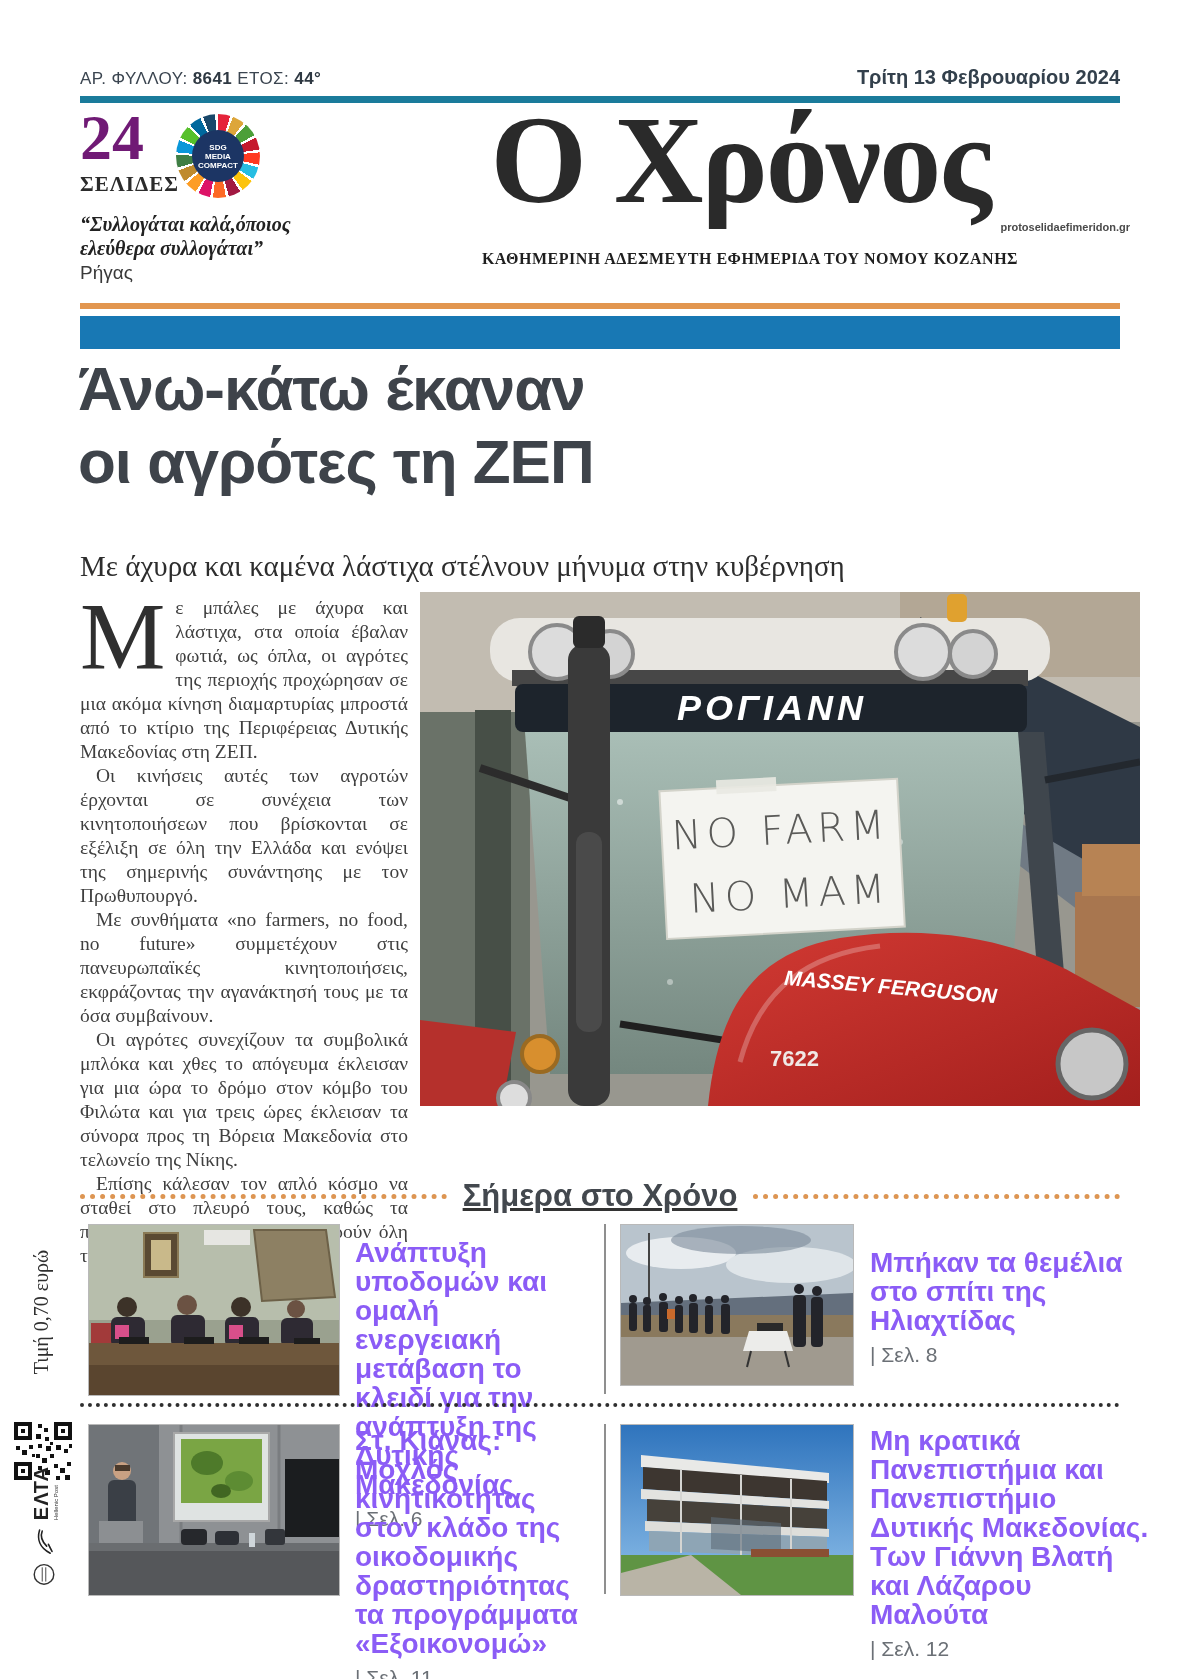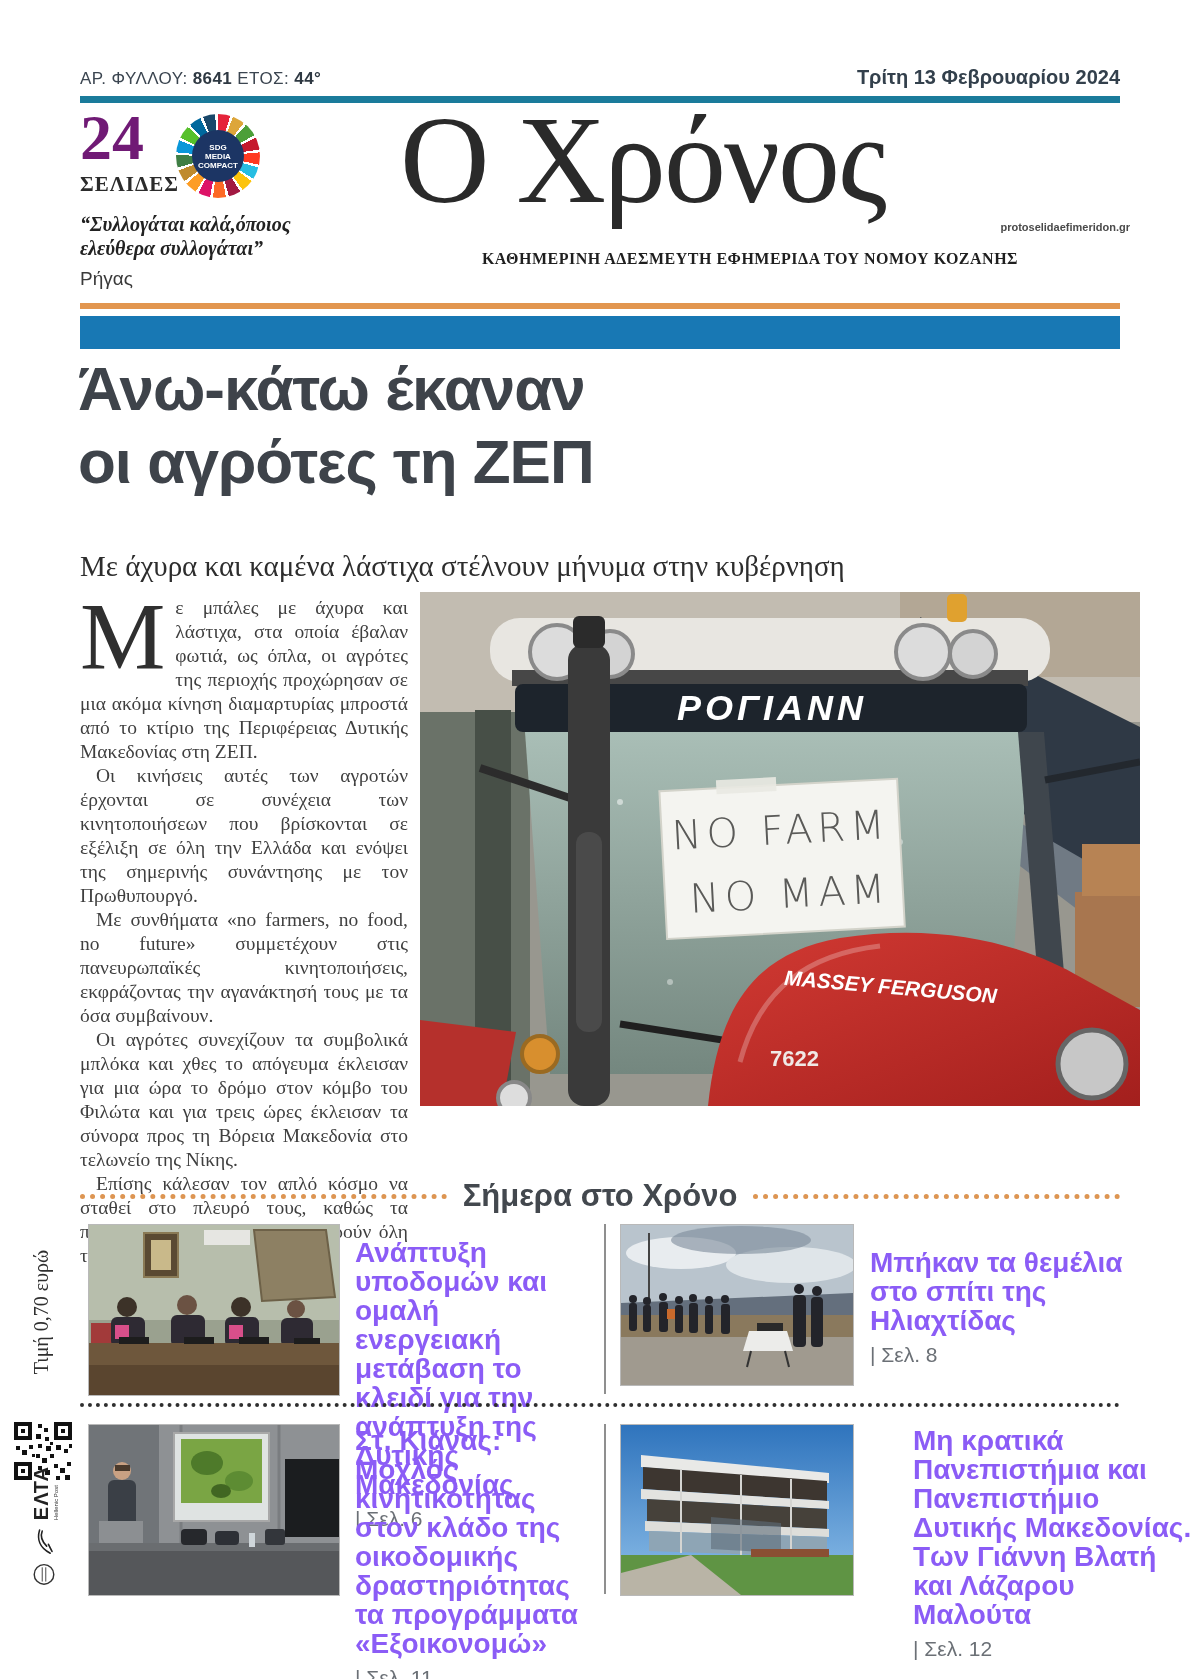--- a/index.html
+++ b/index.html
@@ -26,23 +26,23 @@
         #fcc30b 127deg 144deg,#fff 144deg 148deg,#a21942 148deg 165deg,#fff 165deg 169deg,
         #fd6925 169deg 187deg,#fff 187deg 191deg,#dd1367 191deg 208deg,#fff 208deg 212deg,
         #fd9d24 212deg 229deg,#fff 229deg 233deg,#bf8b2e 233deg 250deg,#fff 250deg 254deg,
         #3f7e44 254deg 271deg,#fff 271deg 275deg,#0a97d9 275deg 292deg,#fff 292deg 296deg,
         #56c02b 296deg 314deg,#fff 314deg 318deg,#00689d 318deg 335deg,#fff 335deg 339deg,
         #19486a 339deg 356deg,#fff 356deg 360deg);}
   .sdg-inner{position:absolute;left:50%;top:50%;width:52px;height:52px;transform:translate(-50%,-50%);
        border-radius:50%;background:#1c3564;display:flex;flex-direction:column;align-items:center;justify-content:center;
        color:#fff;font-family:"Liberation Sans",sans-serif;font-size:8px;font-weight:700;line-height:9px;text-align:center;}
   .quote{top:212px;left:80px;width:290px;font-size:20px;font-weight:700;font-style:italic;color:#222;line-height:24px;}
-  .quote-author{top:268px;left:80px;font-size:19px;color:#3a3a3a;font-family:"Liberation Sans",sans-serif;}
-
-  .mast-title{top:96px;left:400px;width:680px;text-align:left;font-size:124px;font-weight:400;color:#2a2a2a;
+  .quote-author{top:262px;left:80px;font-size:19px;color:#3a3a3a;font-family:"Liberation Sans",sans-serif;}
+
+  .mast-title{top:96px;left:400px;width:680px;text-align:center;font-size:124px;font-weight:700;color:#2a2a2a;
               letter-spacing:-2px;line-height:130px;}
   .watermark{top:221px;left:930px;width:200px;text-align:right;font-family:"Liberation Sans",sans-serif;
              font-size:11px;font-weight:700;color:#4a4a4a;}
   .mast-sub{top:250px;left:400px;width:700px;text-align:center;font-size:16px;font-weight:700;color:#1f1f1f;letter-spacing:.5px;}
 
   .rule-orange{top:303px;left:80px;width:1040px;height:6px;background:#e2964f;}
   .band-blue{top:316px;left:80px;width:1040px;height:33px;background:#1878b4;}
 
   
   .headline{top:352px;left:78px;width:760px;font-family:"Liberation Sans",sans-serif;font-weight:700;
@@ -52,21 +52,21 @@
   
   .article{top:596px;left:80px;width:328px;font-size:19.5px;line-height:24px;color:#3f3f3f;text-align:justify;}
   .article p{margin:0;text-indent:16px;}
   .article p.first{text-indent:0;}
   .dropcap{float:left;font-size:96px;line-height:74px;padding:4px 10px 0 0;color:#2f2f2f;font-weight:400;}
 
   .lead-photo{top:592px;left:420px;width:720px;height:514px;background:#22c55e;}
   .lead-photo svg{display:block;}
 
   
-  .today-row{top:1178px;left:80px;width:1040px;display:flex;align-items:center;gap:16px;}
+  .today-row{top:1178px;left:80px;width:1040px;display:flex;align-items:center;gap:16px;text-decoration:underline;}
   .dot-orange{flex:1;border-top:5px dotted #dd9552;height:0;}
   .today-title{font-family:"Liberation Sans",sans-serif;font-size:31px;font-weight:700;color:#43484e;white-space:nowrap;}
 
   .teaser-photo{border:1px solid #b9b9b9;background:#888;}
   .t-title{font-family:"Liberation Sans",sans-serif;font-weight:700;font-size:28px;line-height:29px;color:#8b5cf6;}
   .t-page{font-family:"Liberation Sans",sans-serif;font-size:21px;color:#6b7076;margin-top:8px;}
   .vline{border-left:2px solid #8f8f8f;width:0;}
   .dot-black{top:1403px;left:80px;width:1040px;border-top:4px dotted #2f2f2f;height:0;}
 
   
@@ -341,21 +341,21 @@
       <polygon points="26,74 206,84 206,104 26,96" fill="#46413a"></polygon>
       <polygon points="24,96 208,104 208,112 24,106" fill="#dededa"></polygon>
       <polygon points="28,106 206,112 206,132 28,126" fill="#8ea5b5"></polygon>
       <line x1="60" y1="44" x2="60" y2="128" stroke="#d5d5d2" stroke-width="2"></line>
       <line x1="120" y1="50" x2="120" y2="130" stroke="#d5d5d2" stroke-width="2"></line>
       <line x1="170" y1="54" x2="170" y2="131" stroke="#d5d5d2" stroke-width="2"></line>
       <polygon points="90,92 160,98 160,128 90,124" fill="#5e6d79" opacity=".6"></polygon>
       <rect x="130" y="124" width="78" height="8" fill="#8a4f33"></rect>
     </svg>
   </div>
-  <div class="abs" style="top:1426px;left:870px;width:285px;margin-left:43px;">
+  <div class="abs" style="top:1426px;left:870px;width:285px;">
     <div class="t-title">Μη κρατικά Πανεπιστήμια και Πανεπιστήμιο Δυτικής Μακεδονίας. Των Γιάννη Βλατή και Λάζαρου Μαλούτα</div>
     <div class="t-page">| Σελ. 12</div>
   </div>
 
 
   <div class="abs price">Τιμή 0,70 ευρώ</div>
 
   <div class="abs qr">
     <svg width="62" height="62" viewBox="0 0 62 62">
       <rect width="62" height="62" fill="#ffffff"></rect>

